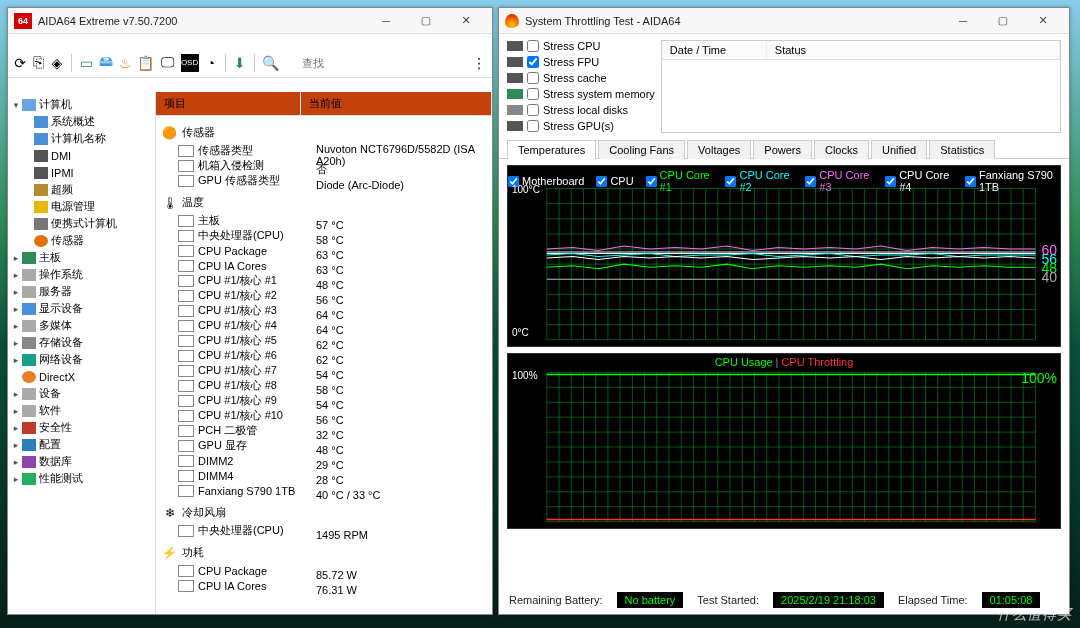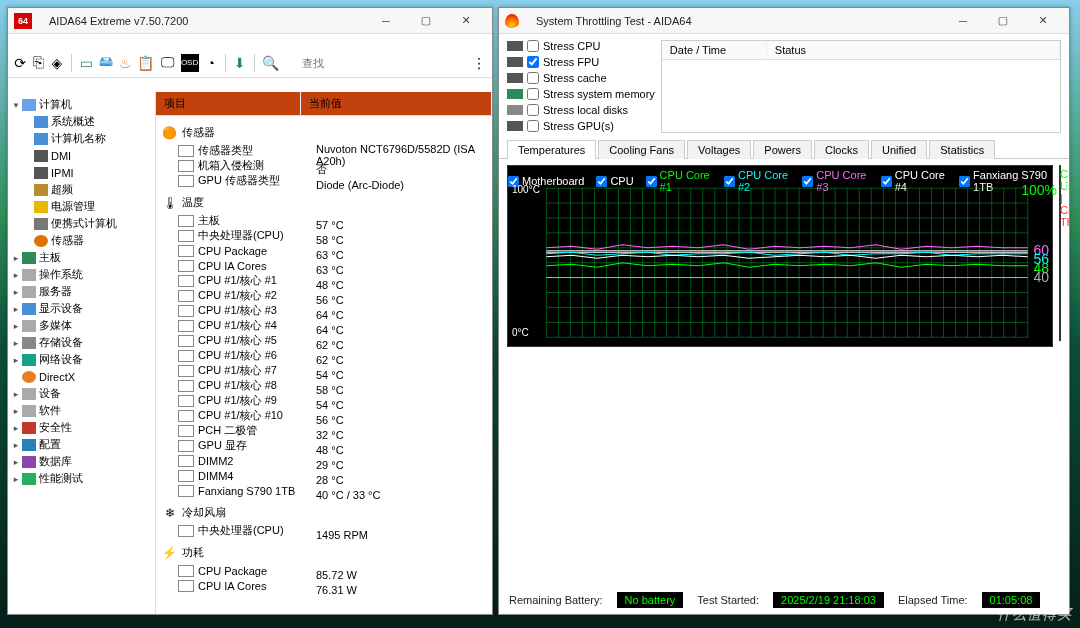--- a/index.html
+++ b/index.html
@@ -3,21 +3,21 @@
 <meta charset="utf-8">
 <style>
   * { box-sizing: border-box; margin: 0; padding: 0; font-family: "Segoe UI", Tahoma, sans-serif; font-size: 11px; }
   body { width: 1080px; height: 628px; background: linear-gradient(180deg,#87ceeb 0%,#2e8b57 35%,#0a4f3a 55%,#061f1a 100%); overflow: hidden; position: relative; }
   .window { position: absolute; background: #fff; border: 1px solid #888; box-shadow: 0 0 4px rgba(0,0,0,.3); display: flex; flex-direction: column; }
   .w1 { left: 7px; top: 7px; width: 486px; height: 608px; gap: 14px; }
   .w2 { left: 498px; top: 7px; width: 572px; height: 608px; }
   .titlebar { height: 26px; display: flex; align-items: center; padding: 0 6px; border-bottom: 1px solid #ddd; background: #f7f7f7; }
   .titlebar .badge { width: 18px; height: 16px; background: #d40000; color: #fff; font-size: 9px; font-weight: bold; display: flex; align-items: center; justify-content: center; margin-right: 6px; }
   .titlebar .flame { width: 14px; height: 14px; margin-right: 6px; background: radial-gradient(circle at 50% 80%,#ffcc00,#ff6600,#b00); border-radius: 50% 50% 50% 50% / 60% 60% 40% 40%; }
-  .titlebar .title { flex: 1; color: #222; margin-left: 11px; }
+  .titlebar .title { flex: 1; color: #222; }
   .winbtns { display: flex; gap: 0; }
   .winbtn { width: 40px; height: 24px; display: flex; align-items: center; justify-content: center; color: #444; cursor: pointer; }
   .toolbar1 { height: 30px; display: flex; align-items: center; padding: 0 6px; gap: 6px; border-bottom: 1px solid #ddd; }
   .tbicon { width: 18px; height: 18px; display: flex; align-items: center; justify-content: center; font-size: 14px; cursor: pointer; }
   .tbsep { width: 1px; height: 18px; background: #ccc; margin: 0 2px; }
   .search { flex: 1; margin-left: 10px; padding: 2px 22px 2px 6px; border: none; background: transparent; }
   .main1 { flex: 1; display: flex; overflow: hidden; }
   .tree { width: 148px; border-right: 1px solid #ddd; overflow-y: auto; padding: 4px 2px; }
   .tree-row { display: flex; align-items: center; height: 17px; cursor: pointer; white-space: nowrap; }
   .tw { width: 12px; text-align: center; color: #555; font-size: 9px; }
@@ -41,21 +41,21 @@
   .stress-row .dev { width:16px;height:10px; }
   .d-cpu{background:#555}.d-fpu{background:#555}.d-cache{background:#555}.d-mem{background:#2e8b57}.d-disk{background:#888}.d-gpu{background:#555}
   input[type=checkbox]{width:12px;height:12px;cursor:pointer}
   .log-table { flex:1; border:1px solid #ccc; }
   .log-head { display:flex; border-bottom:1px solid #ddd; background:#fafafa;}
   .log-head div { padding:3px 8px; border-right:1px solid #eee;}
   .lth1{width:105px}.lth2{flex:1}
   .tabs { display:flex; padding:0 8px; border-bottom:1px solid #ccc; margin-top:2px;}
   .tab { padding:3px 10px; border:1px solid #ccc; border-bottom:none; margin-right:2px; background:#f2f2f2; cursor:pointer; position:relative; top:1px;}
   .tab.active{background:#fff;}
-  .graphs { padding:6px 8px; flex:1; display:flex; flex-direction:row; gap:6px; overflow:hidden;}
+  .graphs { padding:6px 8px; flex:1; display:flex; flex-direction:column; gap:6px; overflow:hidden;}
   .graph { background:#000; border:1px solid #333; position:relative; }
   .g1{height:182px}.g2{height:176px}
   .legend { display:flex; gap:12px; justify-content:center; padding:3px 0; font-size:10px;}
   .legend label{display:flex;align-items:center;gap:3px;cursor:pointer}
   .legend input{width:11px;height:11px}
   .yl{position:absolute;left:4px;color:#fff;font-size:10px}
   .yr{position:absolute;right:3px;font-size:14px}
   .cpu-title{position:absolute;top:2px;width:100%;text-align:center;font-size:10px}
   .status2 { padding:6px 10px; display:flex; gap:14px; align-items:center;}
   .status2 .lbl{color:#222}

